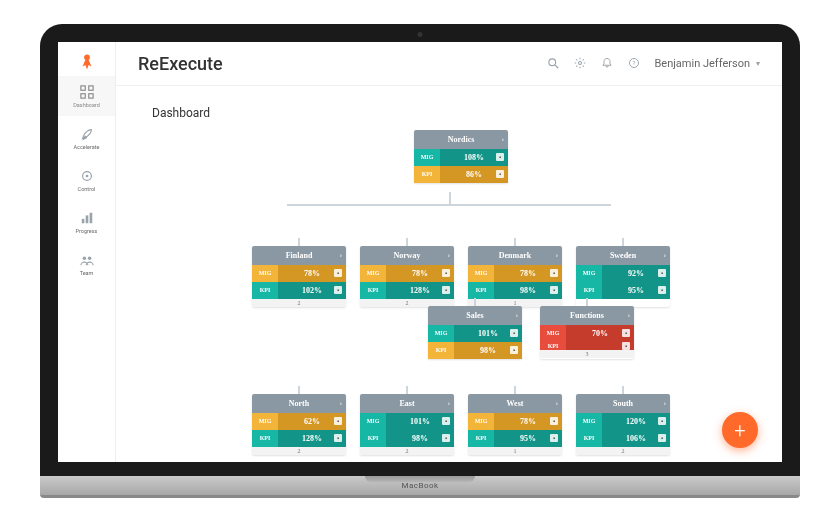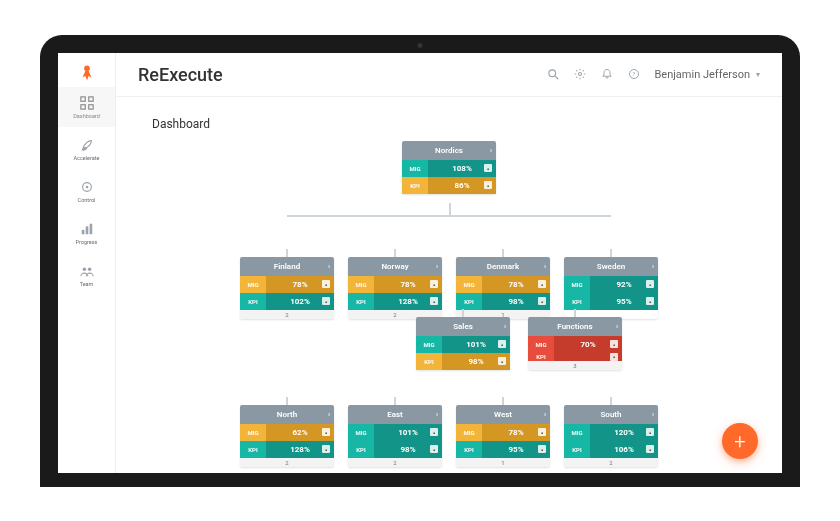--- a/index.html
+++ b/index.html
@@ -84,21 +84,21 @@
   .app-title { font-size:18px; font-weight:500; color:#333; }
   .topbar-right { display:flex; align-items:center; gap:14px; color:#888;}
   .topbar-right .ticon { width:13px; height:13px; display:flex; align-items:center; justify-content:center; cursor:pointer;}
   .user { display:flex; align-items:center; gap:6px; cursor:pointer; }
   .user-name { font-size:11px; color:#666; }
 
   .content { flex:1; padding: 16px 30px 16px 30px; position:relative;}
   .section-title { font-size:12px; color:#333; margin:4px 0 10px 6px; font-weight:400;}
 
   .tree { position:relative; width:100%; height:320px; }
-  .row { position:absolute; left:0; width:100%; display:flex; justify-content:center; gap:14px; }
+  .row { position:absolute; left:12px; width:100%; display:flex; justify-content:center; gap:14px;font-family:Liberation Serif, serif; }
   .row.r0 { top:0; }
   .row.r1 { top:88px;margin-top:28px; }
   .row.r2 { top:176px;gap:18px; }
   .row.r3 { top:264px;justify-content:center; }
 
   .card {
     width: 94px;
     border-radius:2px;
     font-size:7px;
     overflow:visible;
@@ -427,13 +427,16 @@
 
             <div class="fab">
               <span>+</span>
             </div>
           </div>
         </div>
 
       </div>
     </div>
   </div>
+  <div class="base">
+    <span>MacBook</span>
+  </div>
 </div>
 
 </body></html>

